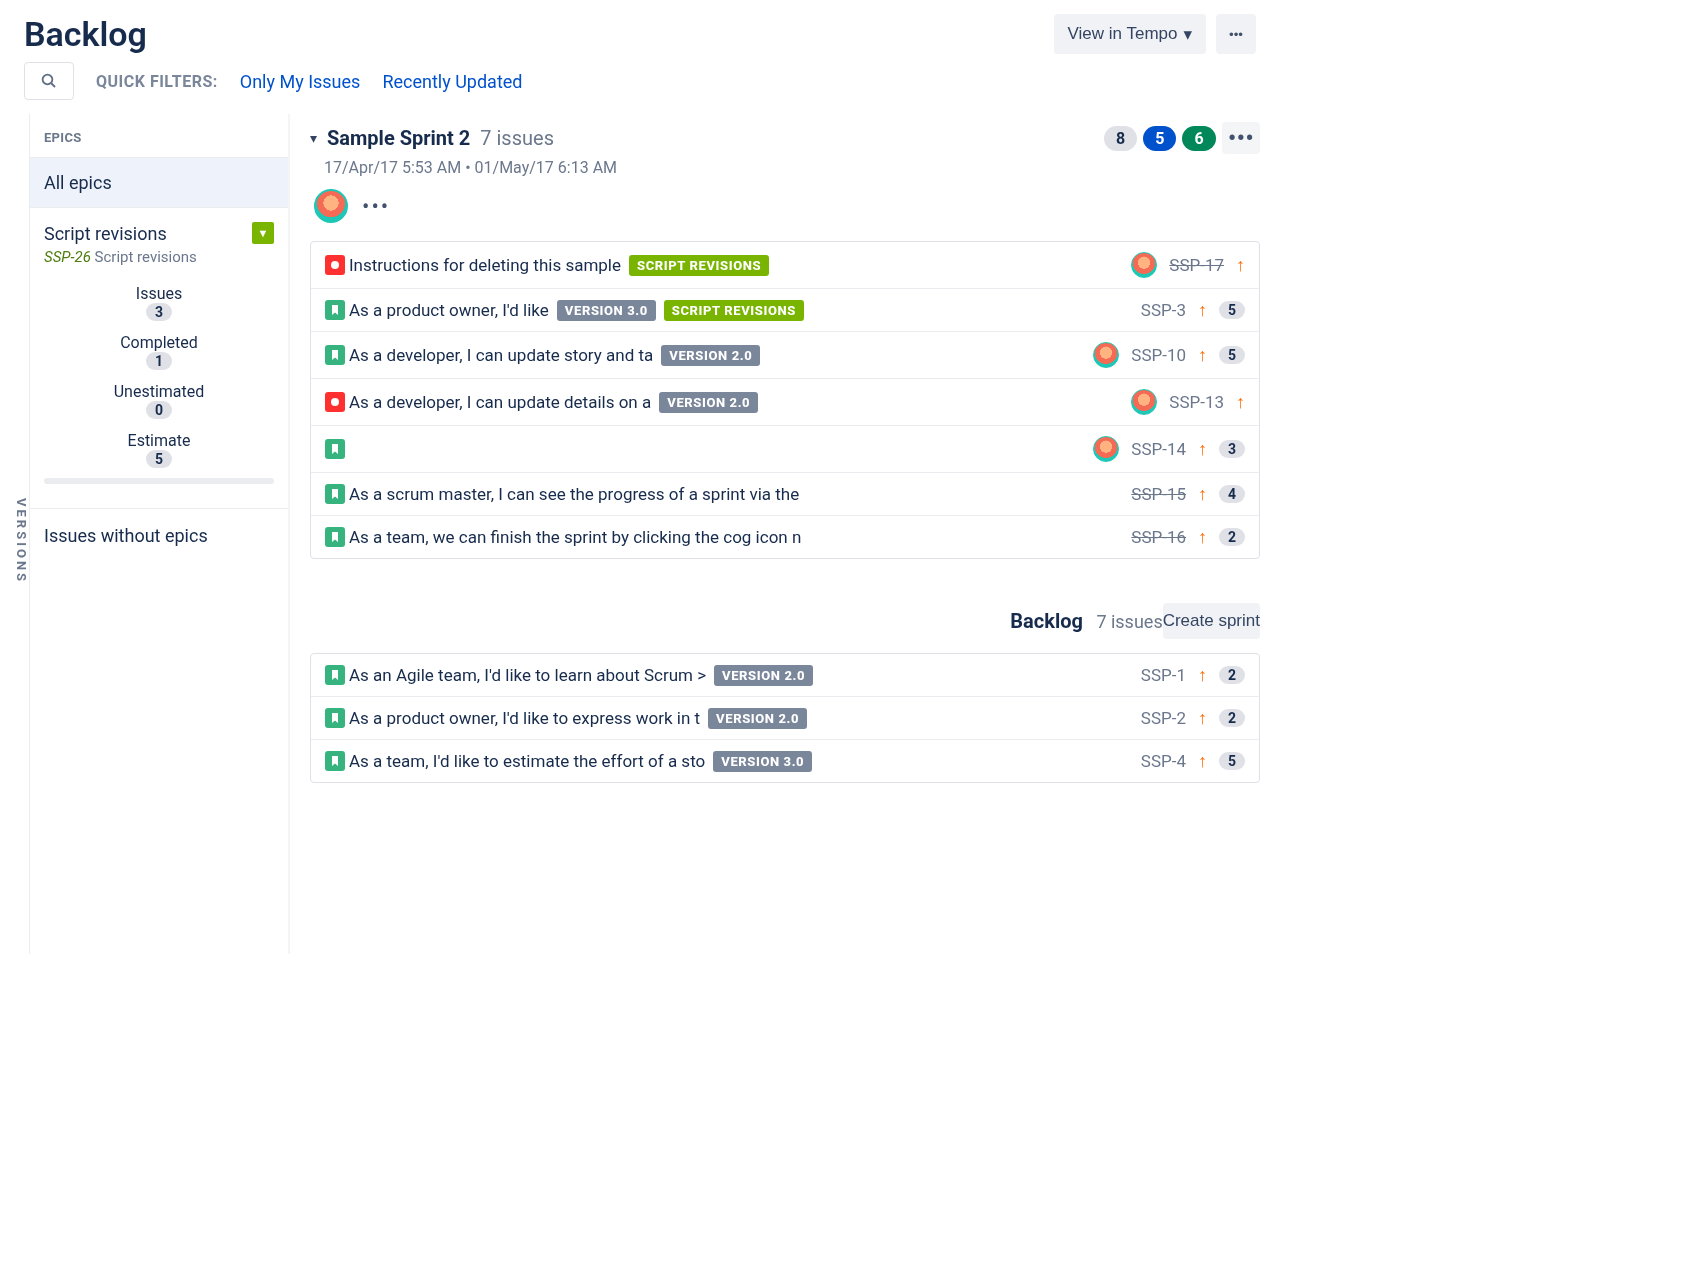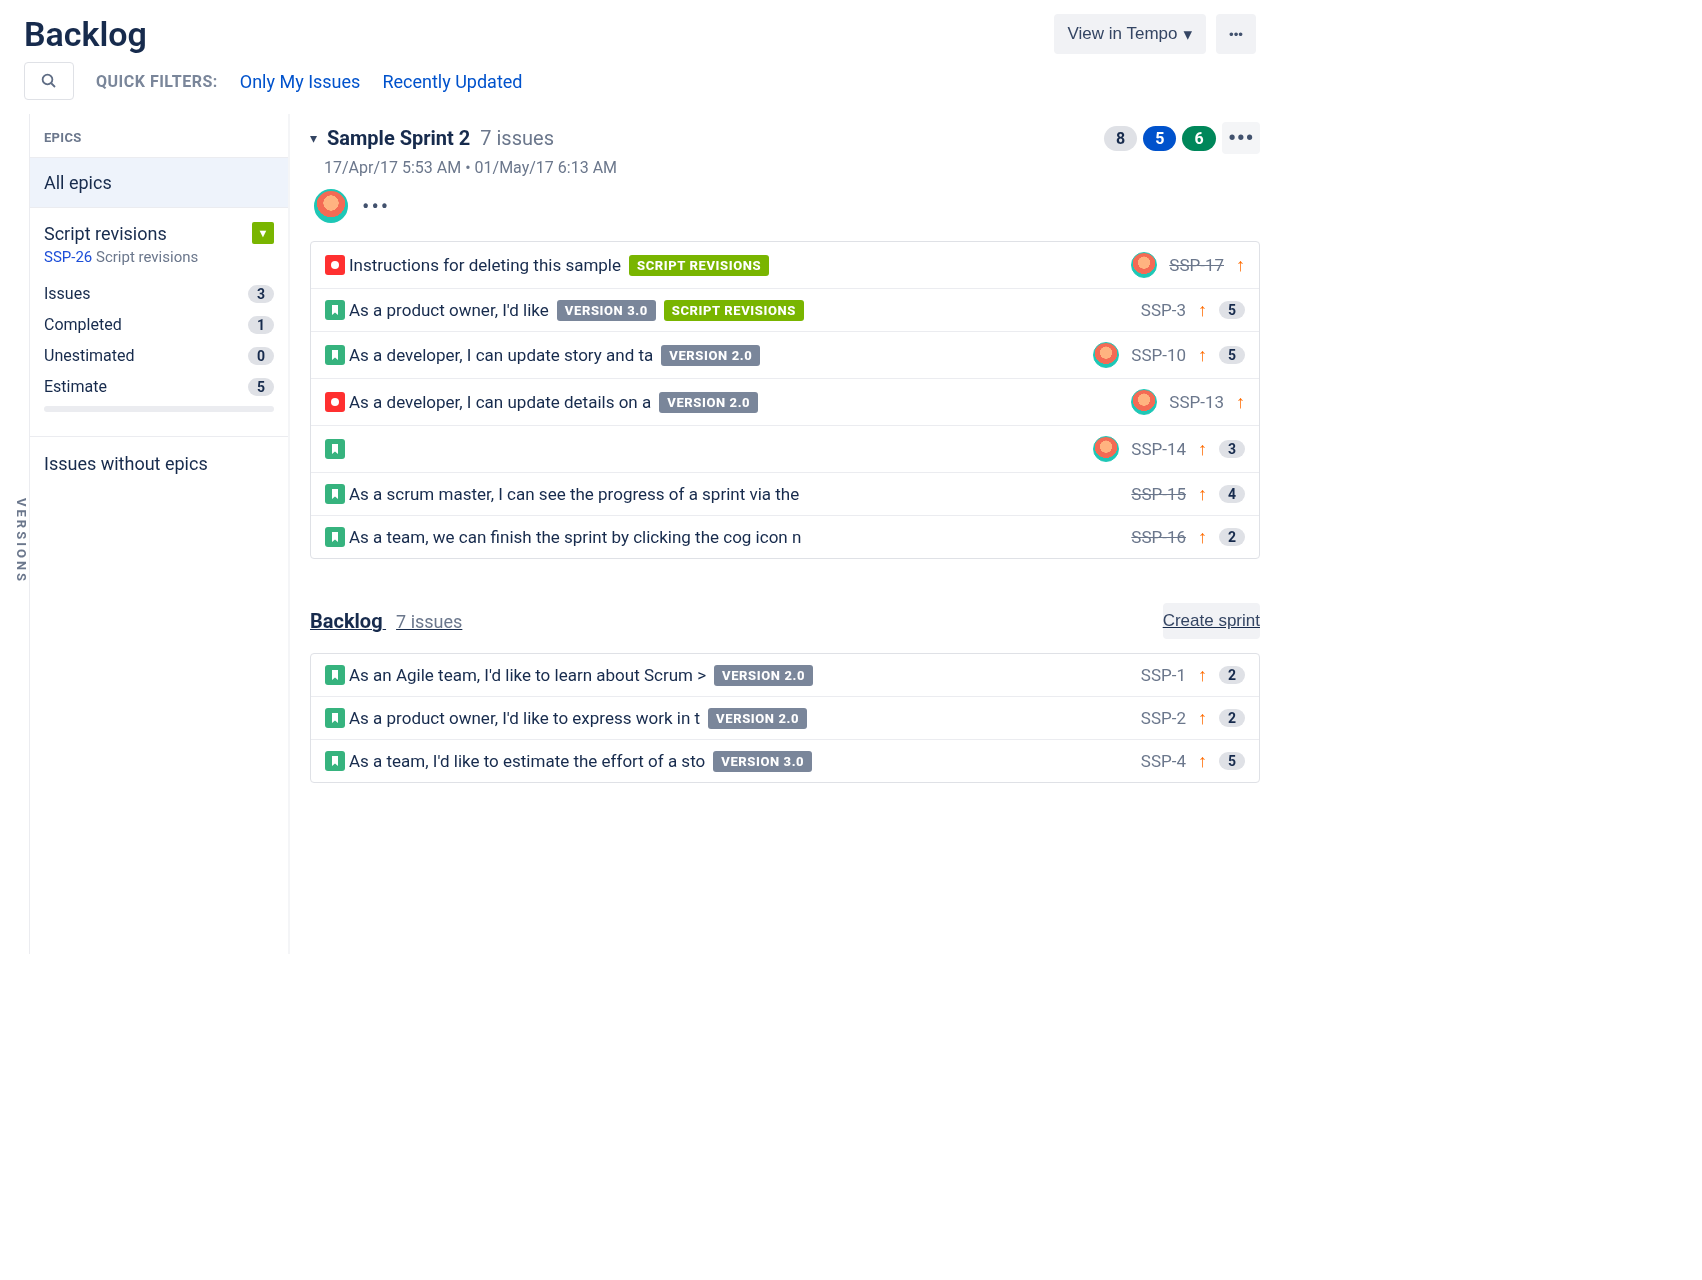--- a/index.html
+++ b/index.html
@@ -104,26 +104,26 @@
   }
   .epic-block { padding: 14px; }
   .epic-title-row { display: flex; justify-content: space-between; align-items: center; }
   .epic-title { font-size: 18px; color: #172b4d; }
   .epic-caret {
     width: 22px; height: 22px; background: #79b500;
     display: inline-flex; align-items:center; justify-content:center; color:#fff;
     border-radius: 2px; font-size: 11px; cursor: pointer;
   }
   .epic-key-row { font-size: 15px; margin-top: 4px; color: #6b778c; }
-  .epic-key-row a { color: #1d4ed8; text-decoration: none; }
+  .epic-key-row a { color: #4d7c0f; text-decoration: none; font-style: italic; }
 
   .epic-stats { margin-top: 12px; }
   .stat-row {
     display: flex; justify-content: space-between; align-items: center;
-    padding: 6px 0; font-size: 16px; color: #172b4d;
+    padding: 6px 0; font-size: 16px; color: #172b4d; flex-direction: column;
   }
   .pill-gray {
     background: #dfe1e6;
     border-radius: 10px;
     min-width: 26px;
     padding: 1px 8px;
     text-align: center;
     font-size: 14px;
     font-weight: 700;
     color: #172b4d;
@@ -188,21 +188,21 @@
     padding: 3px 8px; border-radius: 3px; color:#fff; white-space:nowrap;
   }
   .lz-green  { background:#79b500; }
   .lz-purple { background:#7a869a; }
 
   .right-bits { display:flex; align-items:center; gap:12px; margin-left:auto; flex-shrink:0; }
   .issue-key { color:#6b778c; font-size: 17px; white-space:nowrap; }
   .issue-key.struck { text-decoration: line-through; }
   .prio-icon { color:#ff6b00; font-size:18px; font-weight:900; }
 
-  .section-head { display:flex; justify-content:space-between; align-items:center; margin: 44px 0 14px 0; text-decoration: underline;}
+  .section-head { display:flex; justify-content:flex-end; align-items:center; margin: 44px 0 14px 0;}
   .section-title { font-size: 20px; font-weight:700; }
   .section-count { color:#6b778c; font-size: 18px; margin-left: 10px; font-weight:400; }
   .create-sprint { background:#f1f2f5; border:none; border-radius:4px; padding:8px 0; font-size:17px; color:#344563; cursor:pointer; }
 
 </style>
 </head>
 <body>
 
 <div class="top-bar">
   <div class="page-title">Backlog</div>

